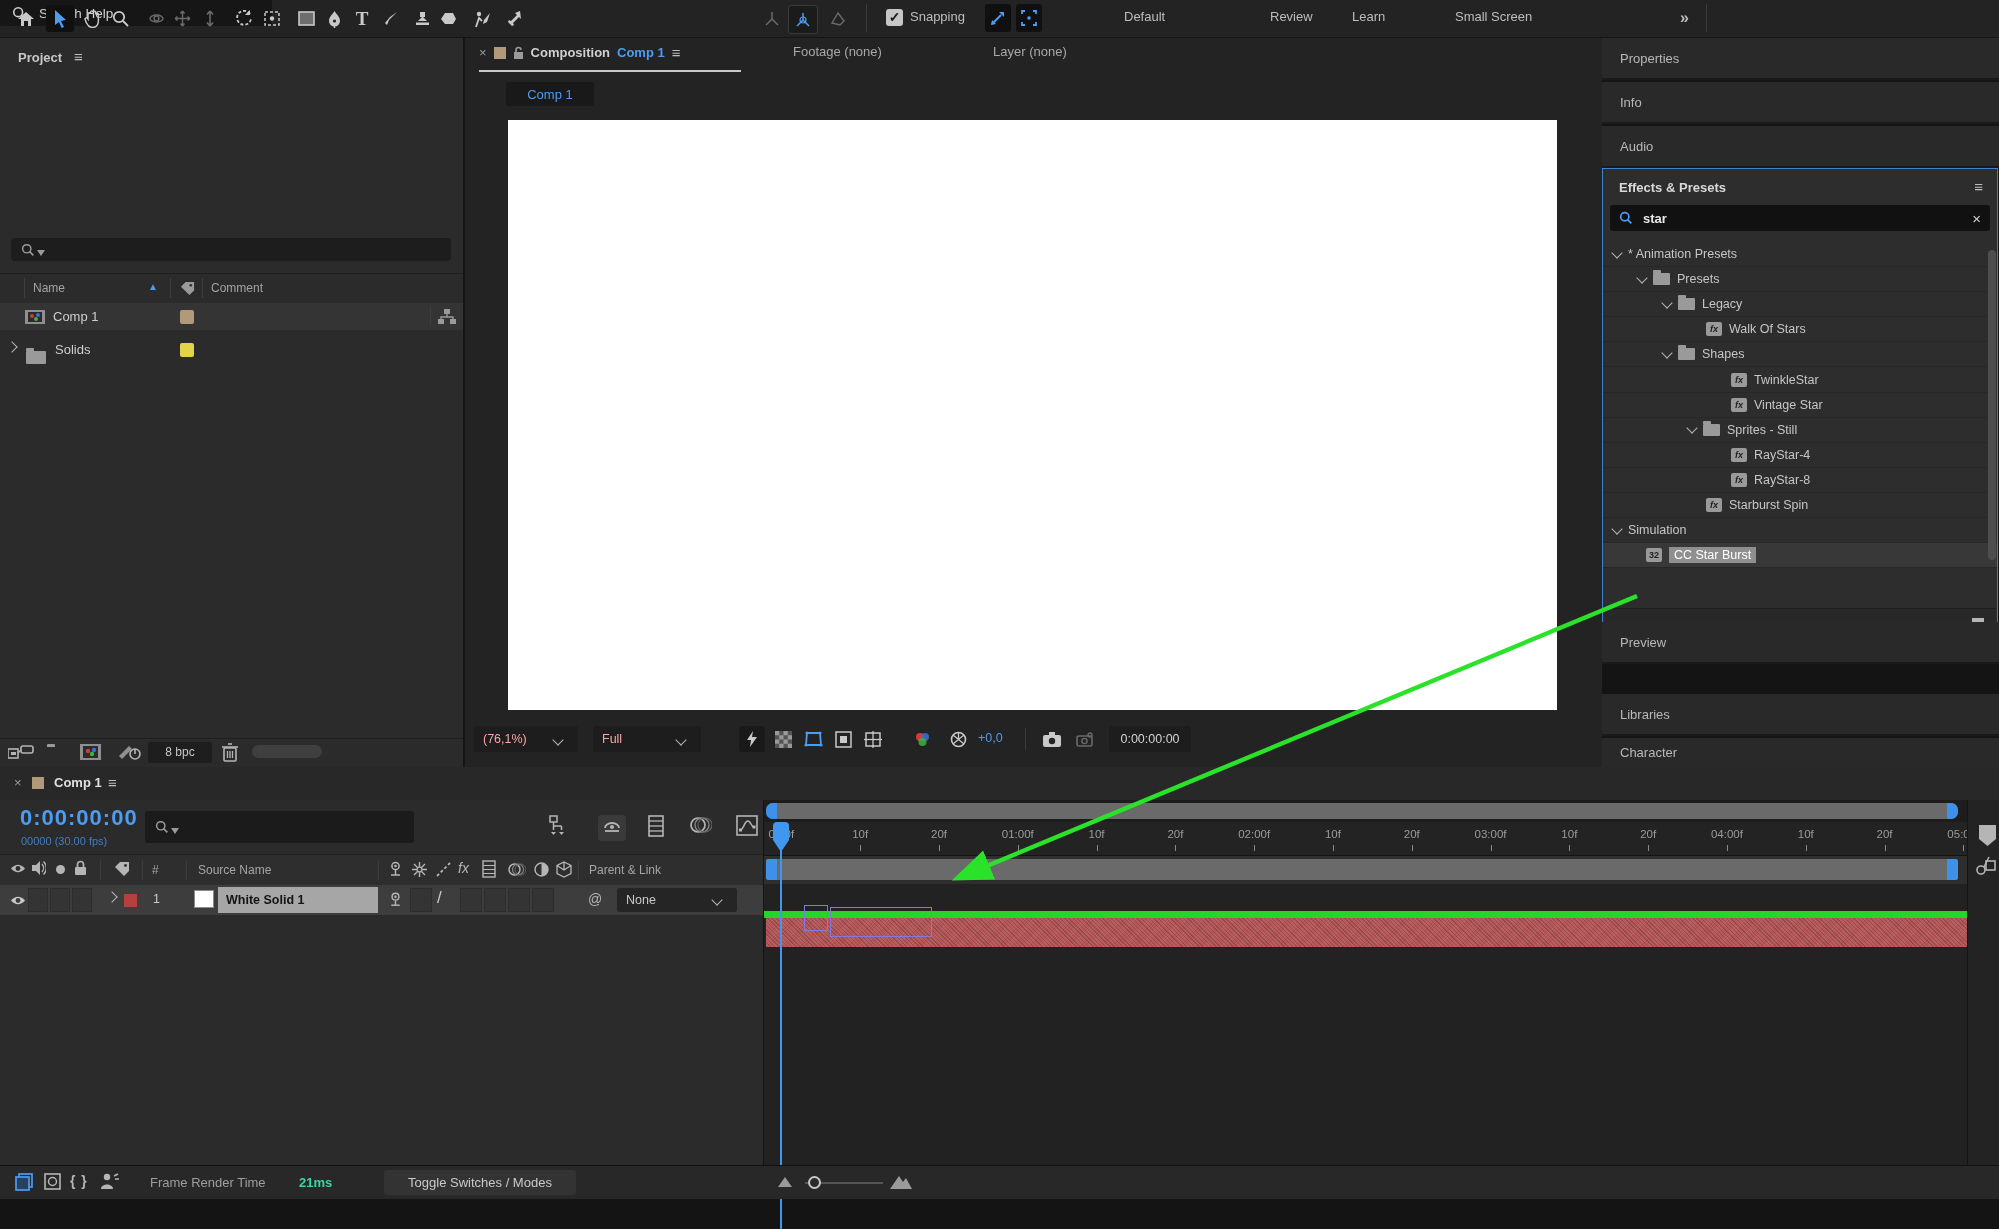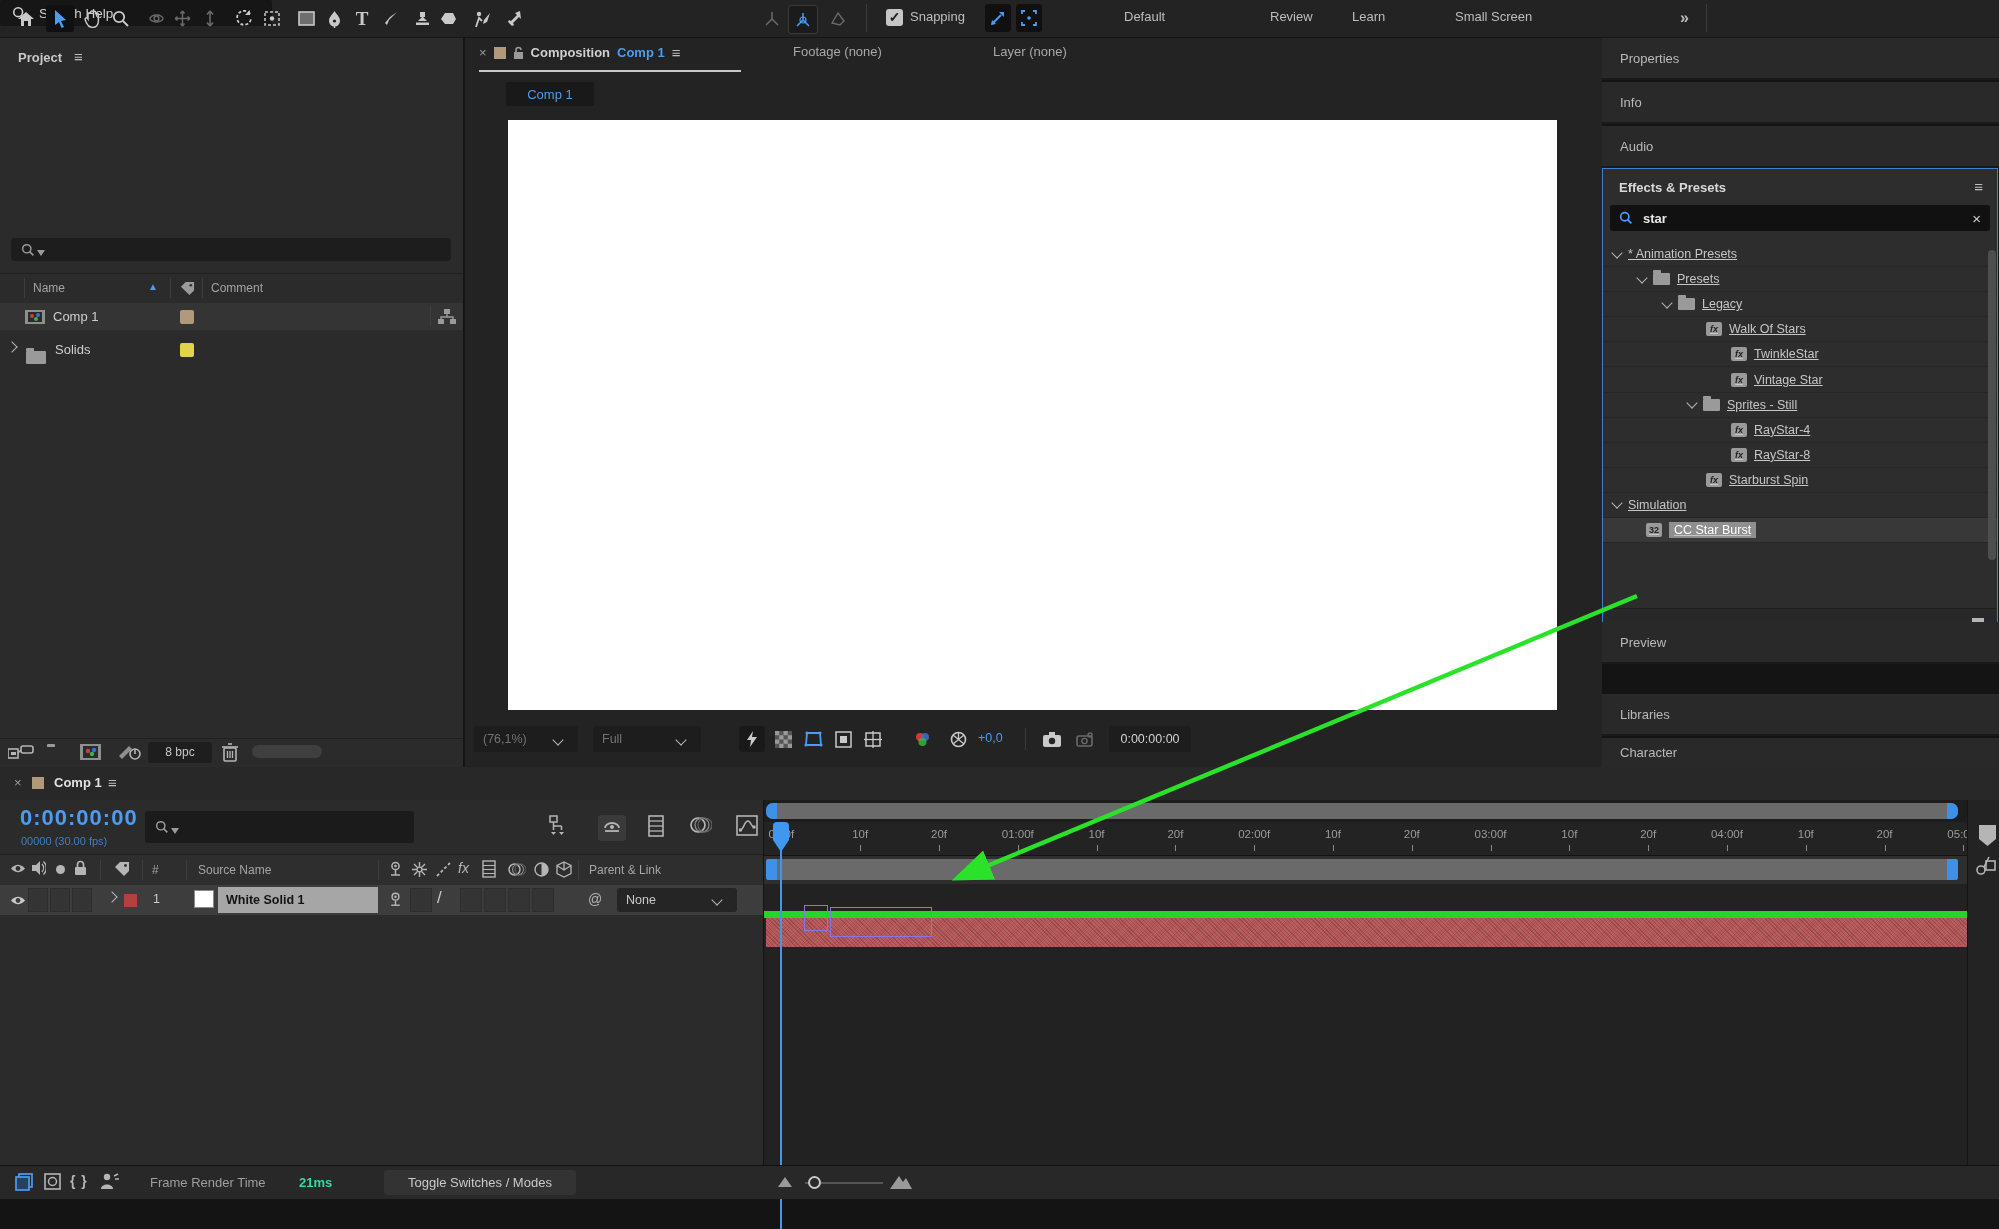--- a/index.html
+++ b/index.html
@@ -32,32 +32,32 @@
   #proj-bottom{position:absolute;left:0;top:700px;width:463px;height:29px;border-top:1px solid #1f1f1f;background:#2b2b2b;}
   #bpc{position:absolute;left:148px;top:3px;width:64px;height:21px;background:#1e1e1e;border-radius:3px;color:#c7c7c7;font-size:12px;text-align:center;line-height:21px;}
   #proj-scroll{position:absolute;left:252px;top:707px;width:70px;height:13px;background:#3f3f3f;border-radius:7px;}
   
   #viewer{left:464px;top:38px;width:1137px;height:729px;background:#232323;border-left:1px solid #161616;}
   .vtab{position:absolute;top:6px;font-size:13px;color:#a8a8a8;}
   #vtab-active{left:14px;top:6px;position:absolute;display:flex;align-items:center;gap:7px;font-size:13px;color:#d0d0d0;}
   #vtab-underline{position:absolute;left:14px;top:32px;width:262px;height:2px;background:#c9c9c9;}
   #vcrumb{position:absolute;left:41px;top:44px;width:88px;height:24px;background:#191919;color:#4c9cf1;font-size:13px;display:flex;align-items:center;justify-content:center;border-radius:2px;}
   #canvas{position:absolute;left:43px;top:82px;width:1049px;height:590px;background:#ffffff;}
-  .vctrl{position:absolute;top:688px;height:26px;background:#1d1d1d;border-radius:3px;color:#737373;font-size:12.5px;display:flex;align-items:center;justify-content:space-between;padding:0 9px;box-sizing:border-box;}
+  .vctrl{position:absolute;top:688px;height:26px;background:#1d1d1d;border-radius:3px;color:#fca5a5;font-size:12.5px;display:flex;align-items:center;justify-content:space-between;padding:0 9px;box-sizing:border-box;}
   .vbtn{position:absolute;top:688px;height:26px;display:flex;align-items:center;justify-content:center;}
   #vtime{position:absolute;left:644px;top:688px;width:82px;height:26px;background:#1d1d1d;border-radius:3px;color:#d2d2d2;font-size:12.5px;display:flex;align-items:center;justify-content:center;}
   
   .rtab{position:absolute;left:1602px;width:397px;height:42px;background:#292929;border-bottom:2px solid #1a1a1a;font-size:13px;color:#b9b9b9;display:flex;align-items:center;padding-left:18px;box-sizing:border-box;}
   #effects{position:absolute;left:1602px;top:168px;width:396px;height:478px;background:#2d2d2d;border:1px solid #3e82cf;box-sizing:border-box;}
   #fx-title{position:absolute;left:16px;top:11px;font-size:13px;font-weight:bold;color:#d9d9d9;}
   #fx-menu{position:absolute;right:14px;top:9px;}
   #fx-search{position:absolute;left:7px;top:36px;width:380px;height:26px;background:#111111;border-radius:3px;display:flex;align-items:center;padding:0 9px;box-sizing:border-box;gap:8px;}
   #fx-search input{flex:1;background:transparent;border:0;outline:0;color:#e8e8e8;font-size:13px;font-weight:bold;font-family:"Liberation Sans",sans-serif;}
   #fx-tree{position:absolute;left:0;top:73px;width:394px;}
-  .trow{height:24.1px;display:flex;align-items:center;border-bottom:1px solid #272727;font-size:12.5px;color:#c6c6c6;position:relative;text-decoration:underline;}
+  .trow{height:24.1px;display:flex;align-items:center;border-bottom:1px solid #272727;font-size:12.5px;color:#c6c6c6;position:relative;}
   .trow.sel{background:#383838;}
   .trow.sel .tlabel{background:#8f8f8f;color:#ffffff;padding:1px 5px;}
   .chev{width:7px;height:7px;border-right:1.6px solid #b5b5b5;border-bottom:1.6px solid #b5b5b5;transform:rotate(45deg);margin:-3px 7px 0 0;flex:none;}
   .chev.r{transform:rotate(-45deg);}
   .fold{width:17px;height:12px;background:#9a9a9a;border-radius:1px;position:relative;margin-right:7px;flex:none;}
   .fold:before{content:"";position:absolute;left:0;top:-3px;width:8px;height:3px;background:#9a9a9a;border-radius:1px 1px 0 0;}
   .fxbadge{width:16px;height:14px;background:#9a9a9a;border-radius:2px;color:#222;font-size:9px;font-style:italic;font-weight:bold;text-align:center;line-height:14px;margin-right:7px;flex:none;}
   .p0{padding-left:10px}.p1{padding-left:35px}.p2{padding-left:60px}.p3{padding-left:85px}.p3i{padding-left:103px}.p4i{padding-left:128px}.p1i{padding-left:43px}
   #fx-footer{position:absolute;left:1px;bottom:1px;width:392px;height:35px;background:#282828;border-top:1px solid #1e1e1e;}
   #rscroll{position:absolute;left:1988px;top:250px;width:8px;height:310px;background:#4e4e4e;border-radius:4px;}
@@ -465,20 +465,25 @@
       </div>
     <div class="trow p2">
         <span class="chev"></span>
         <span class="fold"></span>
         <span class="tlabel">Legacy</span>
       </div>
     <div class="trow p3i">
         <span class="fxbadge">fx</span>
         <span class="tlabel">Walk Of Stars</span>
       </div>
+    <div class="trow p2">
+        <span class="chev"></span>
+        <span class="fold"></span>
+        <span class="tlabel">Shapes</span>
+      </div>
     <div class="trow p4i">
         <span class="fxbadge">fx</span>
         <span class="tlabel">TwinkleStar</span>
       </div>
     <div class="trow p4i">
         <span class="fxbadge">fx</span>
         <span class="tlabel">Vintage Star</span>
       </div>
     <div class="trow p3">
         <span class="chev"></span>

